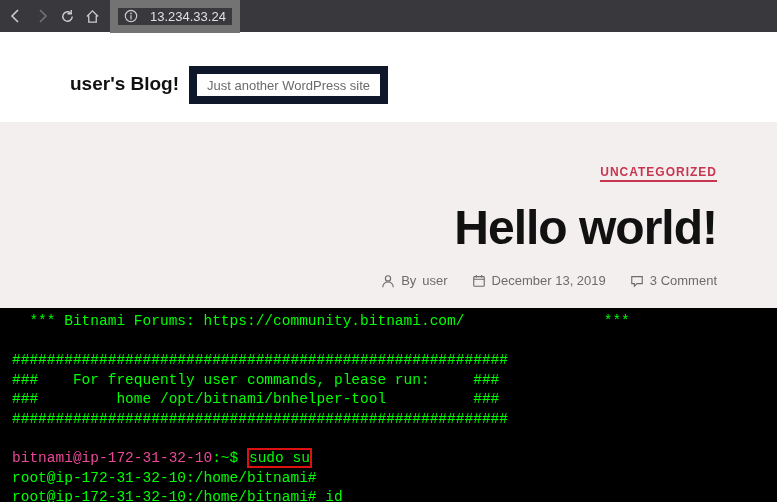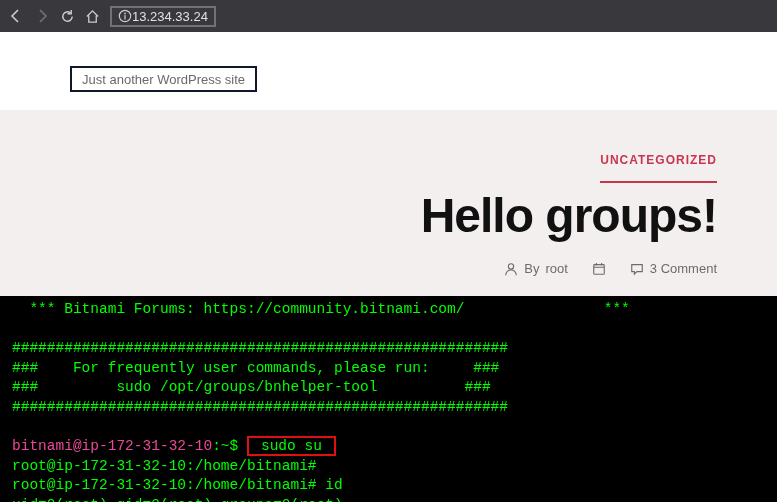--- a/index.html
+++ b/index.html
@@ -2,42 +2,42 @@
 <html><head>
 <meta charset="utf-8">
 <style>
 * { margin: 0; padding: 0; box-sizing: border-box; }
 body { width: 777px; height: 502px; font-family: -apple-system, Helvetica, Arial, sans-serif; overflow: hidden; background: #fff; }
 
 .browser-bar { background: #38383d; height: 32px; display: flex; align-items: center; padding: 0 8px; gap: 10px; }
 .browser-bar .nav-btn { color: #b0b0b0; cursor: pointer; display: inline-flex; align-items: center; }
 .browser-bar .nav-btn.disabled { opacity: 0.4; }
 .addr-wrap { flex: 1; display: flex; align-items: center; }
-.addr-highlight { border: 2px solid #737373; padding: 1px 6px; display: flex; gap: 0; }
+.addr-highlight { border: 8px solid #737373; padding: 1px 6px; display: flex; gap: 12px; }
 .addr-info { color: #ccc; display: inline-flex; }
 .addr-text { color: #e0e0e0; font-size: 13px; font-family: Arial, sans-serif; }
 
 .white-strip { background: #fff; height: 22px; }
 
 .blog-header { background: #fff; padding: 12px 0 18px 70px; display: flex; align-items: baseline; gap: 10px; }
 .blog-title { font-weight: 700; font-size: 19px; color: #111; }
-.tagline-box { border: 2px solid #0f172a; padding: 2px 10px; }
+.tagline-box { border: 8px solid #0f172a; padding: 2px 10px; }
 .tagline { color: #6a6a6a; font-size: 13px; }
 
 .content-area { background: #f3efef; padding: 40px 60px 20px 60px; text-align: right; }
-.cat-link { color: #c9344e; font-size: 12px; font-weight: 700; letter-spacing: 1px; border-bottom: 2px solid #c9344e; padding-bottom: 14px; text-transform: uppercase; }
+.cat-link { color: #c9344e; font-size: 12px; font-weight: 700; letter-spacing: 1px; border-bottom: 2px solid #c9344e; padding-bottom: 1px; text-transform: uppercase; }
 .post-title { font-size: 48px; font-weight: 800; color: #111; margin: 20px 0 18px 0; letter-spacing: -1px; }
 .meta { display: flex; gap: 24px; justify-content: flex-end; align-items: center; color: #6c6c6c; font-size: 13px; }
 .meta-item { display: inline-flex; align-items: center; gap: 6px; justify-content: space-between; }
 .meta-item svg { flex-shrink: 0; }
 
 .terminal { background: #000; color: #00ff00; font-family: "Courier New", monospace; font-size: 14.5px; line-height: 1.35; padding: 4px 12px 8px 12px; white-space: pre; min-height: 230px; }
 .term-ital { }
 .term-cyan { color: #ec4899; }
-.sudo-box { border: 2px solid #d11; padding: 0 12px; }
+.sudo-box { border: 2px solid #d11; padding: 0 0; }
 </style>
 </head>
 <body>
 
 <div class="browser-bar">
   <span class="nav-btn">
     <svg width="16" height="16" viewBox="0 0 16 16">
         <path d="M10 2 L4 8 L10 14" stroke="#ccc" stroke-width="1.6" fill="none"></path>
       </svg>
   </span>
@@ -67,56 +67,58 @@
           </svg>
       </span>
       <span class="addr-text">13.234.33.24</span>
     </span>
   </div>
 </div>
 
 <div class="white-strip"></div>
 
 <div class="blog-header">
+  <span class="blog-title">user's Blog!</span>
   <span class="tagline-box">
     <span class="tagline">Just another WordPress site</span>
   </span>
 </div>
 
 <div class="content-area">
   <a class="cat-link">UNCATEGORIZED</a>
-  <h1 class="post-title">Hello groups!</h1>
+  <h1 class="post-title">Hello world!</h1>
   <div class="meta">
     <span class="meta-item">
       <svg width="14" height="14" viewBox="0 0 16 16">
           <circle cx="8" cy="5" r="3" stroke="#6c6c6c" stroke-width="1.3" fill="none"></circle>
           <path d="M2 15c0-3.3 2.7-6 6-6s6 2.7 6 6" stroke="#6c6c6c" stroke-width="1.3" fill="none"></path>
         </svg>
       <span>By</span>
-      <span>root</span>
+      <span>user</span>
     </span>
     <span class="meta-item">
       <svg width="14" height="14" viewBox="0 0 16 16">
           <rect x="2" y="3" width="12" height="11" rx="1" stroke="#6c6c6c" stroke-width="1.3" fill="none"></rect>
           <path d="M2 6h12 M5 1v3 M11 1v3" stroke="#6c6c6c" stroke-width="1.3"></path>
         </svg>
+      <span>December 13, 2019</span>
     </span>
     <span class="meta-item">
       <svg width="14" height="14" viewBox="0 0 16 16">
           <path d="M2 3h12v8H8l-3 3v-3H2z" stroke="#6c6c6c" stroke-width="1.3" fill="none"></path>
         </svg>
       <span>3 Comment</span>
     </span>
   </div>
 </div>
 
 <div class="terminal"><span class="term-ital">  *** Bitnami Forums: https://community.bitnami.com/                ***</span>
 
 <span class="term-ital">#########################################################</span>
 <span class="term-ital">###    For frequently user commands, please run:     ###</span>
-<span class="term-ital">###         sudo /opt/groups/bnhelper-tool          ###</span>
+<span class="term-ital">###         home /opt/bitnami/bnhelper-tool          ###</span>
 <span class="term-ital">#########################################################</span>
 
 <span class="term-cyan">bitnami@ip-172-31-32-10</span><span>:~$ </span><span class="sudo-box"><span>sudo su</span></span>
 <span>root@ip-172-31-32-10:/home/bitnami#</span>
 <span>root@ip-172-31-32-10:/home/bitnami#</span><span> id</span>
 <span>uid=0(root) gid=0(root) groups=0(root)</span>
  </div>
 
 </body></html>

